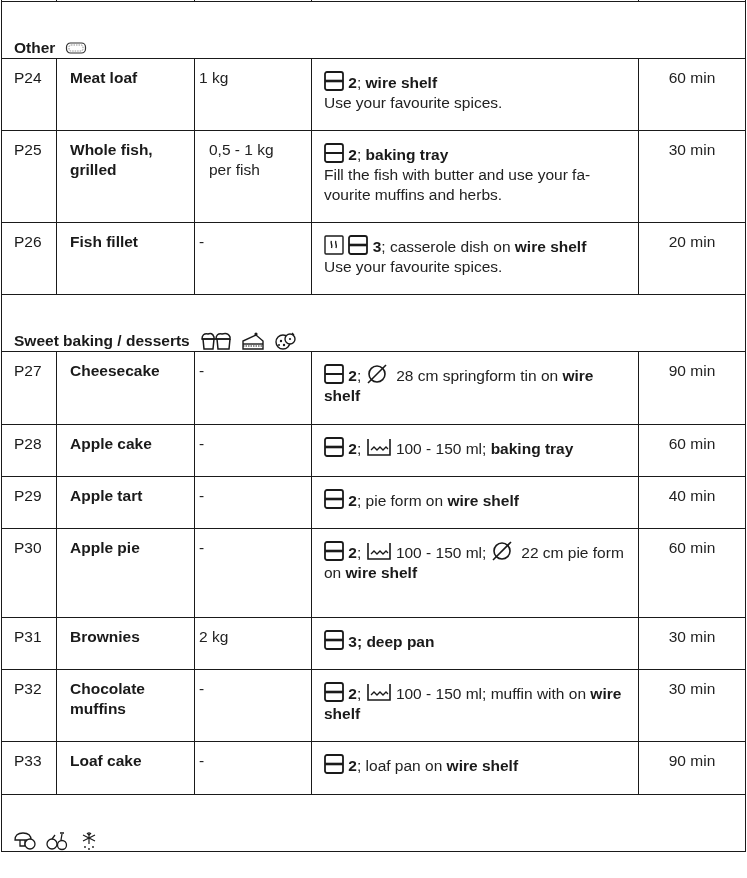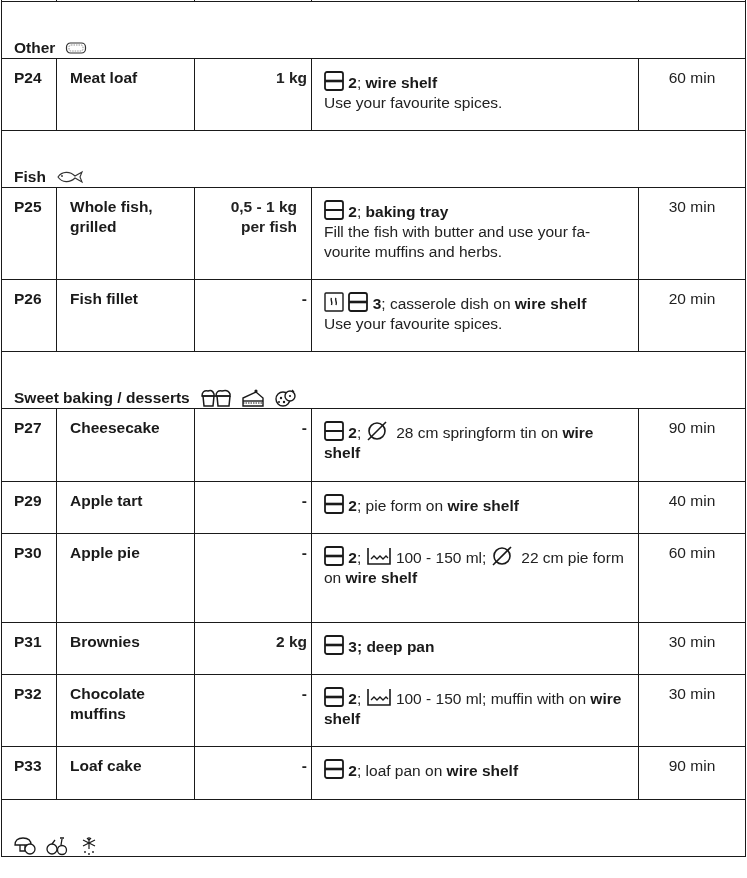--- a/index.html
+++ b/index.html
@@ -18,23 +18,23 @@
     table.prog td {
       border: 1.5px solid #1a1a1a;
       vertical-align: top;
       padding: 0;
     }
     col.c1 { width: 55px; }
     col.c2 { width: 138px; }
     col.c3 { width: 117px; }
     col.c4 { width: 327px; }
     col.c5 { width: 107px; }
-    td.code { font-weight: bold; padding: 9px 0 0 12px !important; }
+    td.code { font-weight: normal; padding: 9px 0 0 12px !important; }
     td.dish { font-weight: bold; padding: 9px 8px 0 13px !important; }
-    td.weight { text-align: right; padding: 9px 4px 0 4px !important; color: #222; font-weight: bold; }
+    td.weight { text-align: left; padding: 9px 4px 0 4px !important; color: #222; }
     td.func { padding: 12px 8px 10px 12px !important; color: #222; }
     td.time { text-align: center; padding: 9px 4px 0 4px !important; color: #222; margin-left: 8px; }
     td.section {
       font-weight: bold; padding: 0 0 0 12px !important;
       vertical-align: middle !important;
     }
     .sec-inner { display: flex; align-items: center; gap: 10px; margin-top: 36px; }
     b { font-weight: bold; color: #1a1a1a; }
     .ico { display: inline-block; vertical-align: -3px; }
     .ico svg { display: block; }
@@ -81,33 +81,20 @@
         <span class="ico"><svg width="20" height="20" viewBox="0 0 20 20">
               <rect x="1" y="1" width="18" height="18" rx="2" fill="none" stroke="#1a1a1a" stroke-width="1.8"></rect>
               <line x1="1" y1="10" x2="19" y2="10" stroke="#1a1a1a" stroke-width="2.6"></line>
             </svg></span>
         <b>2</b><span>; </span><b>wire shelf</b><br>
         <span>Use your favourite spices.</span>
       </td>
       <td class="time">60 min</td>
     </tr>
 
-    <tr style="height:52px">
-      <td colspan="5" class="section">
-        <div class="sec-inner">
-          <span>Fish</span>
-          <span class="ico" style="vertical-align:2px">
-            <svg width="28" height="14" viewBox="0 0 28 14">
-                <path d="M2 7 C6 1,14 1,19 6 L26 2 L24 7 L26 12 L19 8 C14 13,6 13,2 7 Z" fill="none" stroke="#333" stroke-width="1.1"></path>
-                <circle cx="6" cy="6" r="0.9" fill="#333"></circle>
-              </svg>
-          </span>
-        </div>
-      </td>
-    </tr>
     <tr style="height:92px">
       <td class="code">P25</td>
       <td class="dish">Whole fish, grilled</td>
       <td class="weight" style="padding-left:14px !important;padding-right:14px !important">0,5 - 1 kg per fish</td>
       <td class="func">
         <span class="ico"><svg width="20" height="20" viewBox="0 0 20 20">
               <rect x="1" y="1" width="18" height="18" rx="2" fill="none" stroke="#1a1a1a" stroke-width="1.8"></rect>
               <line x1="1" y1="10" x2="19" y2="10" stroke="#1a1a1a" stroke-width="2"></line>
             </svg></span>
         <b>2</b><span>; </span><b>baking tray</b><br>
@@ -179,20 +166,38 @@
               <line x1="1" y1="10" x2="19" y2="10" stroke="#1a1a1a" stroke-width="2"></line>
             </svg></span>
         <b>2</b><span>;</span>
         <span class="ico"><svg width="22" height="20" viewBox="0 0 22 20">
               <circle cx="11" cy="10" r="8" fill="none" stroke="#1a1a1a" stroke-width="1.6"></circle>
               <line x1="2" y1="19" x2="20" y2="1" stroke="#1a1a1a" stroke-width="1.6"></line>
             </svg></span>
         &nbsp;<span>28 cm springform tin on</span> <b>wire shelf</b>
       </td>
       <td class="time">90 min</td>
+    </tr>
+    <tr style="height:52px">
+      <td class="code">P28</td>
+      <td class="dish">Apple cake</td>
+      <td class="weight">-</td>
+      <td class="func">
+        <span class="ico"><svg width="20" height="20" viewBox="0 0 20 20">
+              <rect x="1" y="1" width="18" height="18" rx="2" fill="none" stroke="#1a1a1a" stroke-width="1.8"></rect>
+              <line x1="1" y1="10" x2="19" y2="10" stroke="#1a1a1a" stroke-width="2.6"></line>
+            </svg></span>
+        <b>2</b><span>;</span>
+        <span class="ico"><svg width="26" height="20" viewBox="0 0 26 20">
+              <path d="M2 2 L2 18 L24 18 L24 2" fill="none" stroke="#1a1a1a" stroke-width="1.6"></path>
+              <path d="M5 13 L8 10 L11 13 L14 10 L17 13 L20 10 L22 12" fill="none" stroke="#1a1a1a" stroke-width="1.3"></path>
+            </svg></span>
+        <span>100 - 150 ml;</span> <b>baking tray</b>
+      </td>
+      <td class="time">60 min</td>
     </tr>
     <tr style="height:52px">
       <td class="code">P29</td>
       <td class="dish">Apple tart</td>
       <td class="weight">-</td>
       <td class="func">
         <span class="ico"><svg width="20" height="20" viewBox="0 0 20 20">
               <rect x="1" y="1" width="18" height="18" rx="2" fill="none" stroke="#1a1a1a" stroke-width="1.8"></rect>
               <line x1="1" y1="10" x2="19" y2="10" stroke="#1a1a1a" stroke-width="2.6"></line>
             </svg></span>

